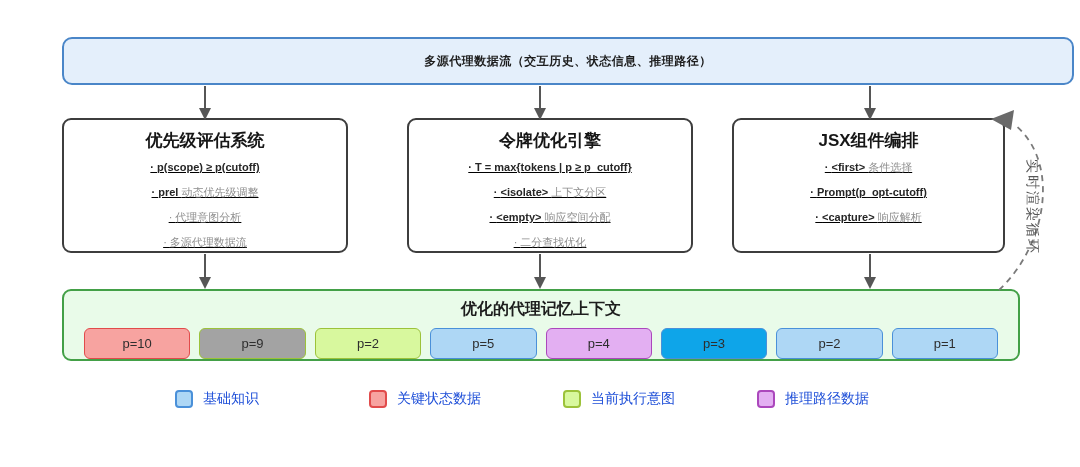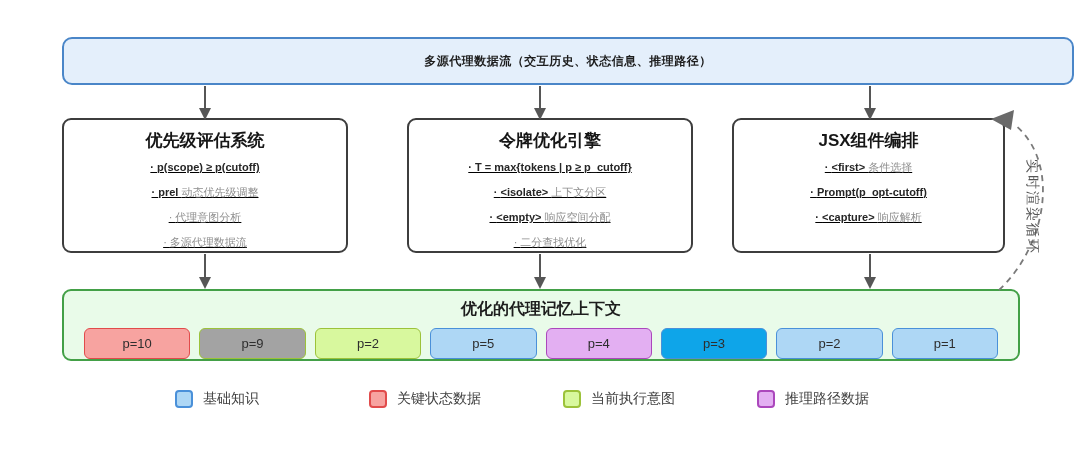--- a/index.html
+++ b/index.html
@@ -36,21 +36,21 @@
   .chips-row{display:flex;gap:9px;padding:8px 20px 17px 20px;}
   .chip{
     flex:1;height:31px;box-sizing:border-box;border-radius:6px;border:1.7px solid;
     display:flex;align-items:center;justify-content:center;
     font-size:13px;color:#2e2e2e;font-weight:500;
   }
   
   .legend{position:absolute;left:175px;top:390px;display:grid;grid-template-columns:repeat(4,194px);}
   .legend-item{display:flex;align-items:center;gap:10px;}
   .swatch{width:18px;height:18px;border-radius:4px;border:2px solid;box-sizing:border-box;}
-  .legend-label{font-size:14px;color:#404040;}
+  .legend-label{font-size:14px;color:#1d4ed8;}
   
   .overlay{position:absolute;left:0;top:0;pointer-events:none;z-index:6;}
   
   .loop-label{
     position:absolute;left:984px;top:198px;width:96px;text-align:center;
     transform:rotate(90deg);font-size:14px;color:#555;letter-spacing:2px;white-space:nowrap;z-index:7;
   }
 </style>
 </head>
 <body>

